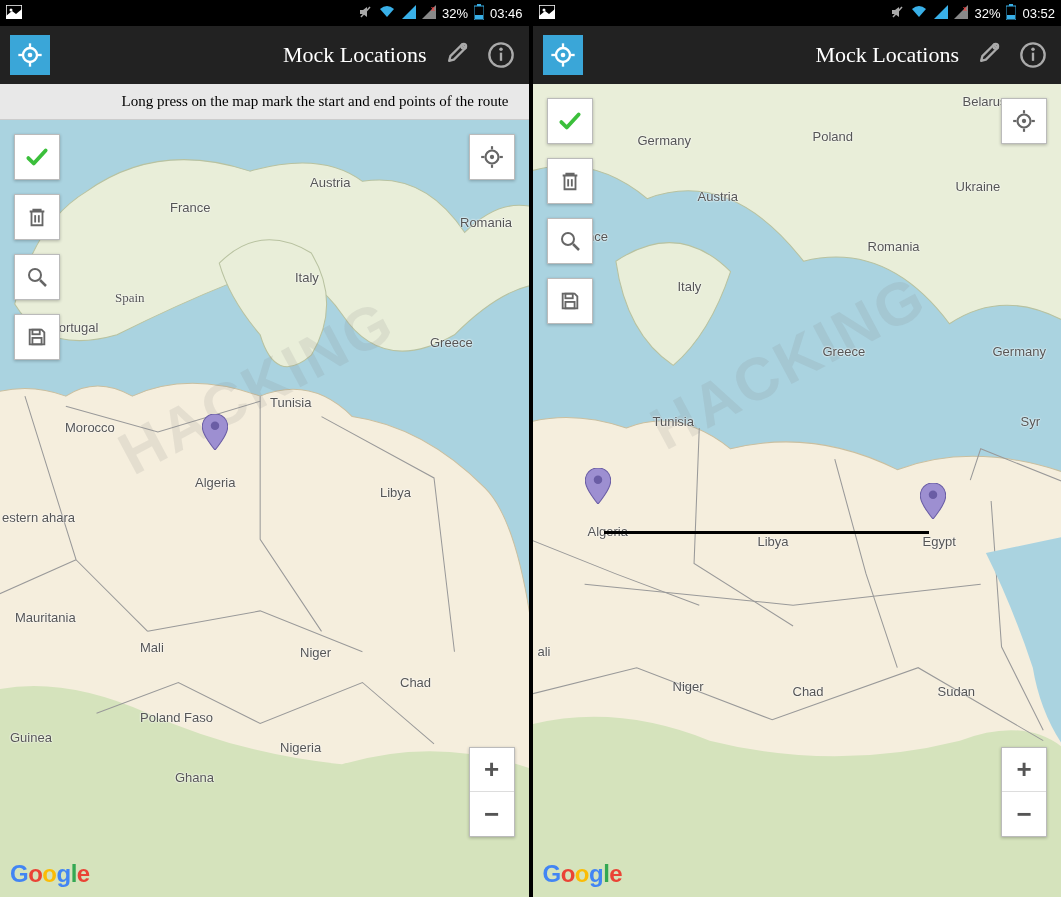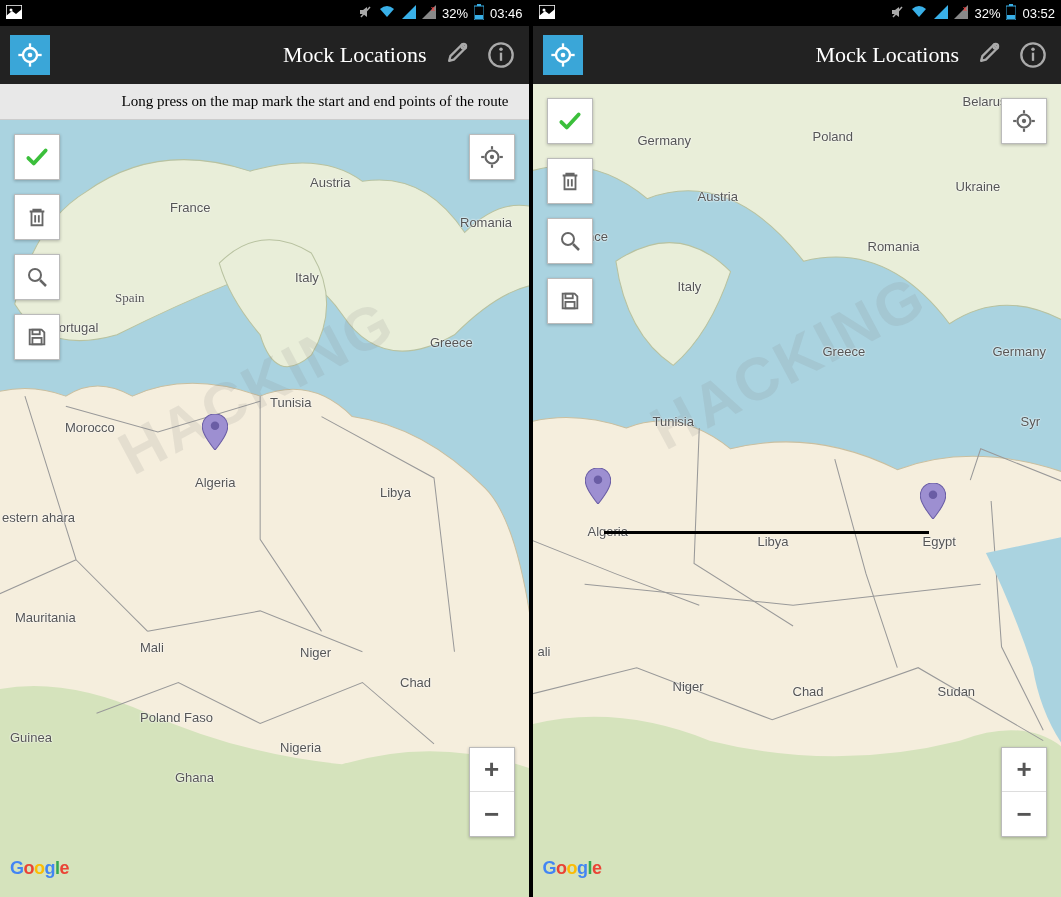--- a/index.html
+++ b/index.html
@@ -13,21 +13,21 @@
   .toolicon { width: 36px; height: 36px; display: flex; align-items: center; justify-content: center; }
   .hintbar { background: #e8e8e8; padding: 8px 20px; font-family: "Comic Sans MS", cursive; font-size: 15px; line-height: 1.25; border-bottom: 1px solid #ccc; }
   .mapwrap { flex: 1; position: relative; overflow: hidden; }
   .map-svg { width: 100%; height: 100%; display: block; }
   .mapbtn-col { position: absolute; top: 14px; left: 14px; display: flex; flex-direction: column; gap: 14px; }
   .mapbtn { width: 46px; height: 46px; background: #fff; border: 1px solid #bbb; box-shadow: 0 1px 3px rgba(0,0,0,.25); display: flex; align-items: center; justify-content: center; }
   .locbtn { position: absolute; top: 14px; right: 14px; width: 46px; height: 46px; background: #fff; border: 1px solid #bbb; box-shadow: 0 1px 3px rgba(0,0,0,.25); display: flex; align-items: center; justify-content: center; }
   .zoom { position: absolute; bottom: 60px; right: 14px; display: flex; flex-direction: column; border: 1px solid #bbb; background: #fff; box-shadow: 0 1px 3px rgba(0,0,0,.25); }
   .zbtn { width: 44px; height: 44px; display: flex; align-items: center; justify-content: center; font-size: 26px; color: #555; font-weight: bold; }
   .zbtn:first-child { border-bottom: 1px solid #ddd; }
-  .glogo { position: absolute; bottom: 18px; left: 10px; font-size: 18px; font-weight: bold; letter-spacing: -0.5px; }
+  .glogo { position: absolute; bottom: 9px; left: 10px; font-size: 24px; font-weight: bold; letter-spacing: -0.5px; }
   .glogo span:nth-child(1){color:#4285f4}.glogo span:nth-child(2){color:#ea4335}.glogo span:nth-child(3){color:#fbbc05}.glogo span:nth-child(4){color:#4285f4}.glogo span:nth-child(5){color:#34a853}.glogo span:nth-child(6){color:#ea4335}
   .clabel { position: absolute; font-size: 13px; color: #555; pointer-events: none; text-shadow: 0 0 2px #fff, 0 0 2px #fff; }
   .pin { position: absolute; width: 26px; height: 36px; transform: translate(-50%, -100%); pointer-events: none; }
   .routeline { position: absolute; background: #000; height: 3px; transform-origin: left center; }
   .wm { position: absolute; top: 30%; left: 20%; font-size: 60px; font-weight: bold; color: rgba(130,130,130,.14); transform: rotate(-28deg); pointer-events: none; letter-spacing: 3px; }
 </style>
 </head>
 <body>
 
 <div class="phone">

